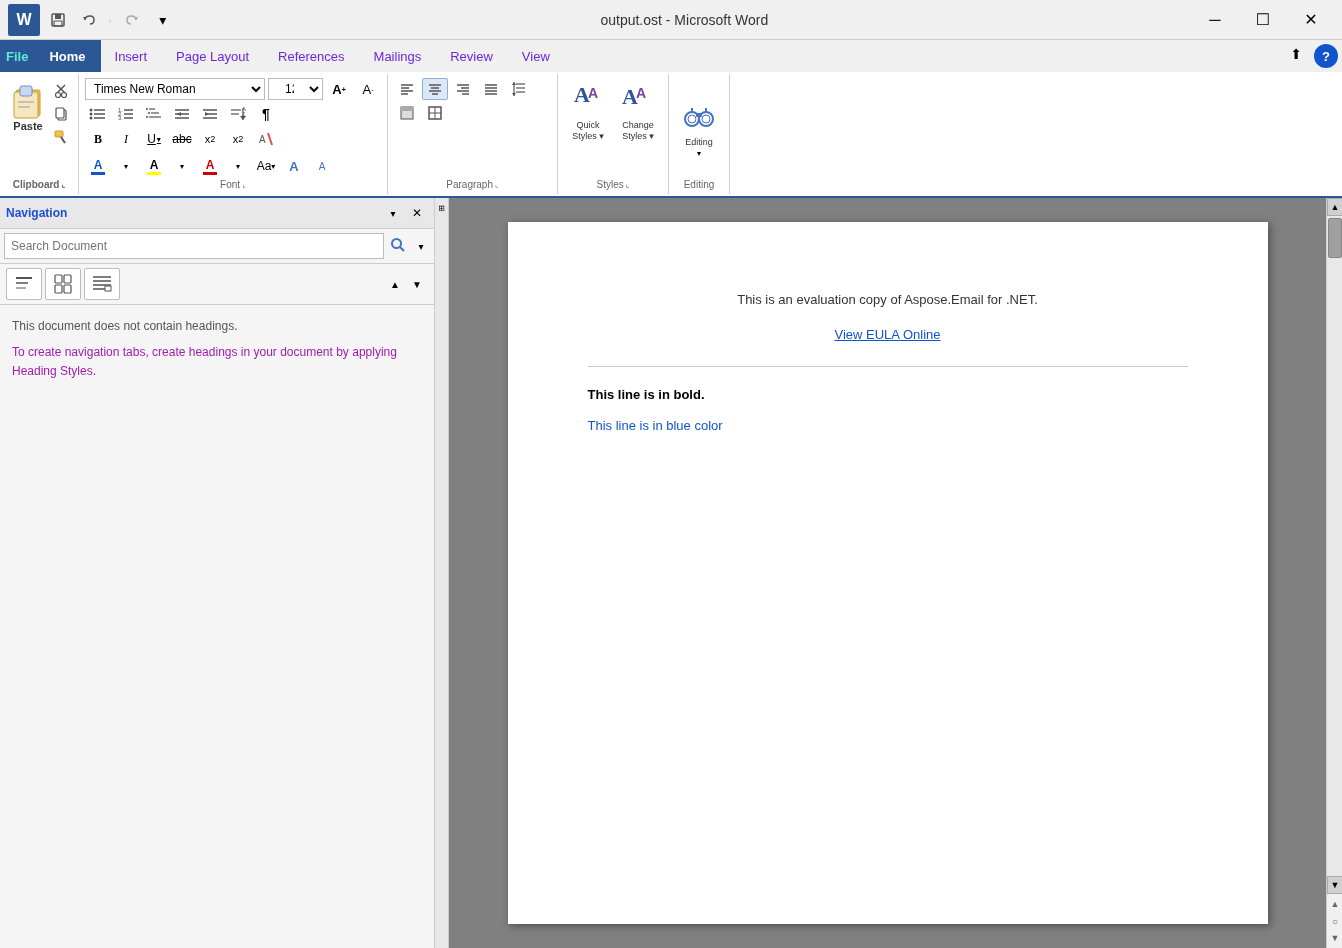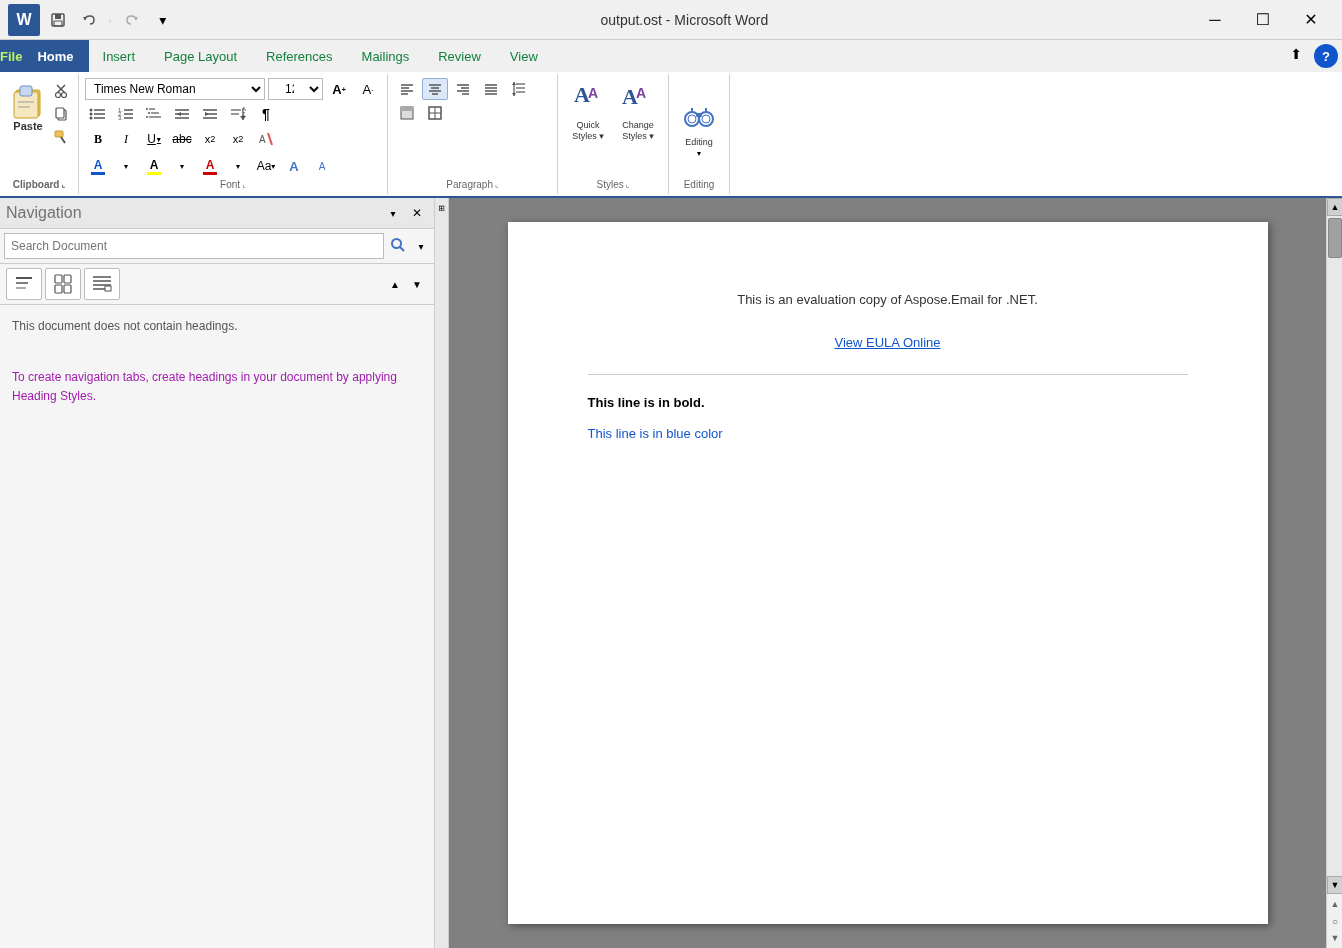--- a/index.html
+++ b/index.html
@@ -20,25 +20,25 @@
     .title-bar-controls { display: flex; gap: 2px; }
     .title-btn {
       width: 46px; height: 30px;
       border: none; background: transparent;
       font-size: 16px; cursor: pointer; display: flex; align-items: center; justify-content: center;
     }
     .word-icon { width: 32px; height: 32px; background: #2b5797; display: flex; align-items: center; justify-content: center; color: white; font-size: 18px; font-weight: bold; border-radius: 2px; }
     .qat-btn { width: 28px; height: 28px; border: none; background: transparent; cursor: pointer; font-size: 14px; display: flex; align-items: center; justify-content: center; }
     .ribbon-tabs { display: flex; height: 32px; background: #f0f0f0; }
     .ribbon-tab {
-      padding: 0 14px; display: flex; align-items: center; font-size: 13px; cursor: pointer; color: #15803d;
+      padding: 0 14px; display: flex; align-items: center; font-size: 13px; cursor: pointer; color: #6d28d9;
       border-right: 1px solid transparent; height: 100%;
     }
     .ribbon-tab.active { background: #2b5797; color: white; font-weight: bold; }
-    .ribbon-tab.file { background: #2b5797; color: #bef264; font-weight: bold; padding: 0 0; }
+    .ribbon-tab.file { background: #2b5797; color: #5eead4; font-weight: bold; padding: 0 6px; }
     .small-btn { width: 22px; height: 22px; border: none; background: transparent; cursor: pointer; font-size: 12px; display: flex; align-items: center; justify-content: center; border-radius: 2px; }
     .font-select {
       width: 180px; height: 22px; border: 1px solid #bbb; font-size: 12px; padding: 0 4px;
       background: white; cursor: pointer;
     }
     .size-select {
       width: 55px; height: 22px; border: 1px solid #bbb; font-size: 12px; padding: 0 12px;
       background: white; cursor: pointer;
     }
     .bold-btn { font-weight: bold; font-size: 14px; font-family: 'Times New Roman', serif; }
@@ -48,21 +48,21 @@
     
     .nav-panel { width: 435px; background: #f5f5f5; border-right: 1px solid #ccc; display: flex; flex-direction: column; }
     .nav-header { display: flex; align-items: center; justify-content: space-between; padding: 4px 6px; background: #e8e8e8; border-bottom: 1px solid #ccc; }
     .search-bar { display: flex; align-items: center; padding: 4px; border-bottom: 1px solid #ccc; }
     .search-input { flex: 1; height: 24px; border: 1px solid #bbb; padding: 0 6px; font-size: 12px; background: white; }
     .search-btn { width: 28px; height: 24px; background: transparent; border: none; cursor: pointer; font-size: 14px; }
     .nav-tab { width: 36px; height: 32px; border: 1px solid #bbb; background: white; cursor: pointer; display: flex; align-items: center; justify-content: center; border-radius: 2px; font-size: 14px; }
     .nav-content { flex: 1; padding: 12px; font-size: 12px; color: #555; line-height: 1.6; }
 
     
-    .doc-eval-text { text-align: center; margin-bottom: 28px; font-size: 13px; color: #333; }
+    .doc-eval-text { text-align: center; margin-bottom: 20px; font-size: 13px; color: #333; }
     .doc-link { text-align: center; margin-bottom: 20px; }
     .doc-link a { color: #1155CC; text-decoration: underline; font-size: 13px; cursor: pointer; }
     .doc-bold-line { font-weight: bold; font-size: 13px; margin-bottom: 16px; }
 
     .doc-outer { flex: 1; display: flex; overflow: hidden; position: relative; }
 
     
     .ribbon-full { background: white; border-bottom: 2px solid #2b5797; }
     .ribbon-content-row { display: flex; padding: 2px 0; min-height: 85px; }
 
@@ -405,21 +405,21 @@
       </div>
     </div>
 
   </div>
 </div>
 
 <div class="doc-outer" style="display:flex;height:calc(948px - 40px - 130px - 28px);">
 
   <div class="nav-panel">
     <div class="nav-header">
-      <span style="font-size:16px;font-weight:400;color:#737373;">Navigation</span>
+      <span style="font-size:12px;font-weight:700;color:#1d4ed8;">Navigation</span>
       <div style="display:flex;gap:2px;">
         <button class="small-btn" style="font-size:10px;">▾</button>
         <button class="small-btn" style="font-size:12px;">✕</button>
       </div>
     </div>
 
     <div class="search-bar">
       <input type="text" class="search-input" style="flex: 1 1 0%; height: 26px; border: 1px solid rgb(187, 187, 187); padding: 0px 6px; font-size: 12px;" placeholder="Search Document">
       <button class="search-btn" style="width:28px;height:26px;background:transparent;border:none;cursor:pointer;">
         <svg width="16" height="16" viewBox="0 0 16 16">
@@ -454,21 +454,21 @@
             <line x1="2" y1="16" x2="14" y2="16" stroke="#555" stroke-width="1.5"></line>
             <rect x="14" y="13" width="6" height="5" fill="none" stroke="#555" stroke-width="1"></rect>
           </svg>
       </button>
       <div style="flex:1;"></div>
       <button class="small-btn" title="Previous" style="font-size:10px;">▲</button>
       <button class="small-btn" title="Next" style="font-size:10px;">▼</button>
     </div>
 
     <div class="nav-content">
-      <p style="margin-bottom:33px;color:#555;font-size:12px;line-height:1.5;">This document does not contain headings.</p>
+      <p style="margin-bottom:8px;color:#555;font-size:12px;line-height:1.5;">This document does not contain headings.</p>
       <p style="color:#a21caf;font-size:12px;line-height:1.6;">To create navigation tabs, create headings in your document by applying Heading Styles.</p>
     </div>
   </div>
 
   <div style="flex:1;display:flex;position:relative;">
 
     <div style="width:14px;background:#e8e8e8;border-right:1px solid #ccc;display:flex;flex-direction:column;align-items:center;">
       <button style="width:14px;height:20px;border:none;background:transparent;cursor:pointer;font-size:8px;">⊞</button>
     </div>
 

